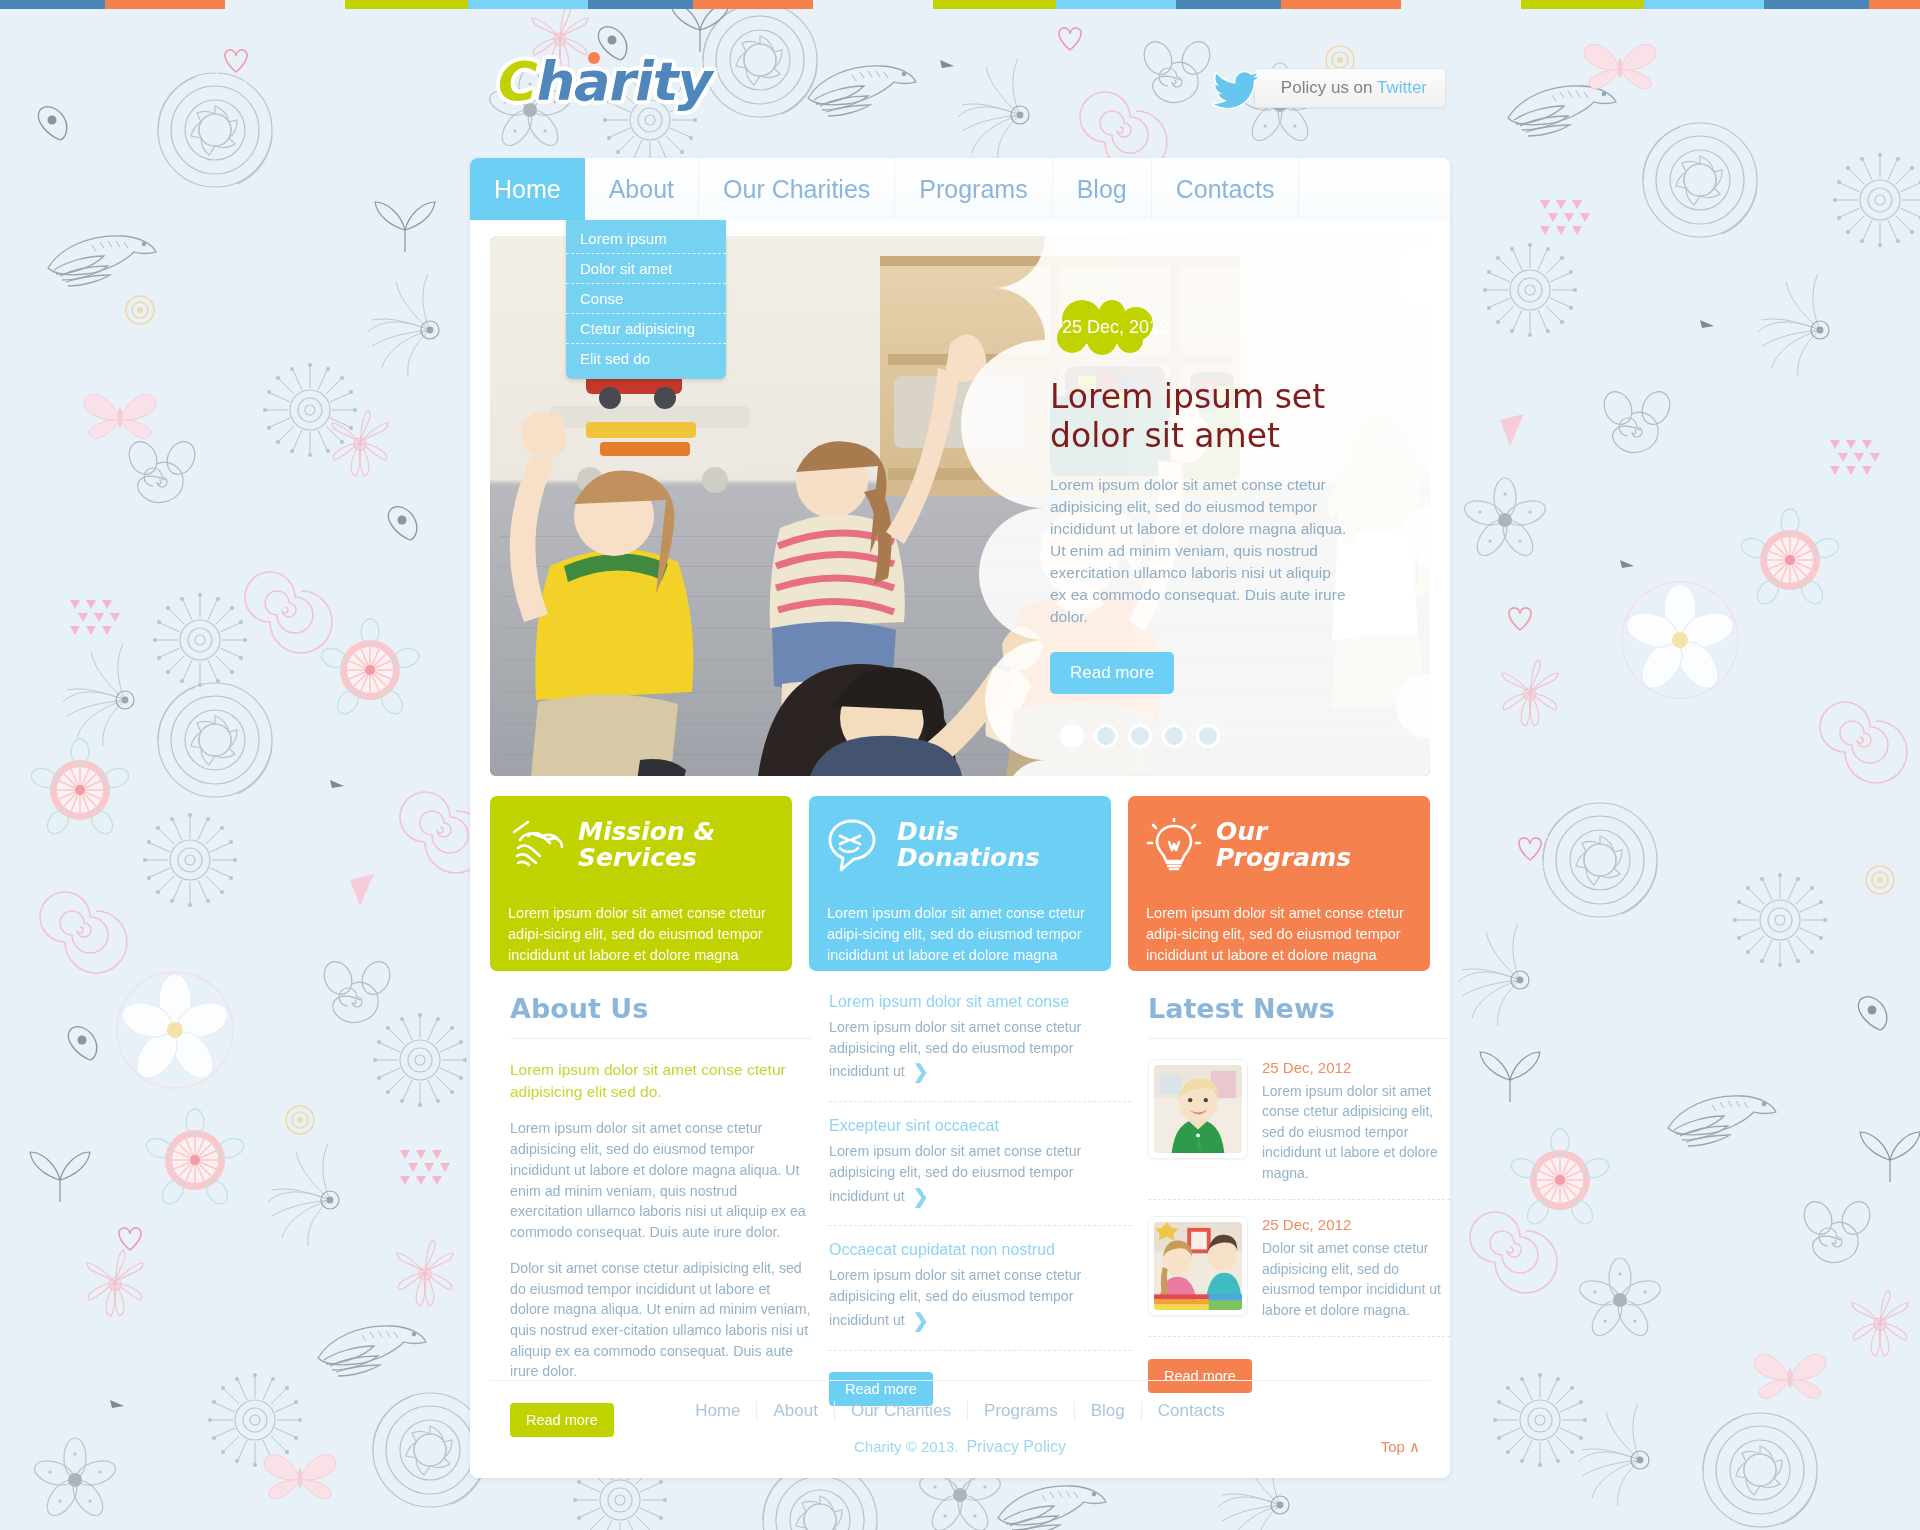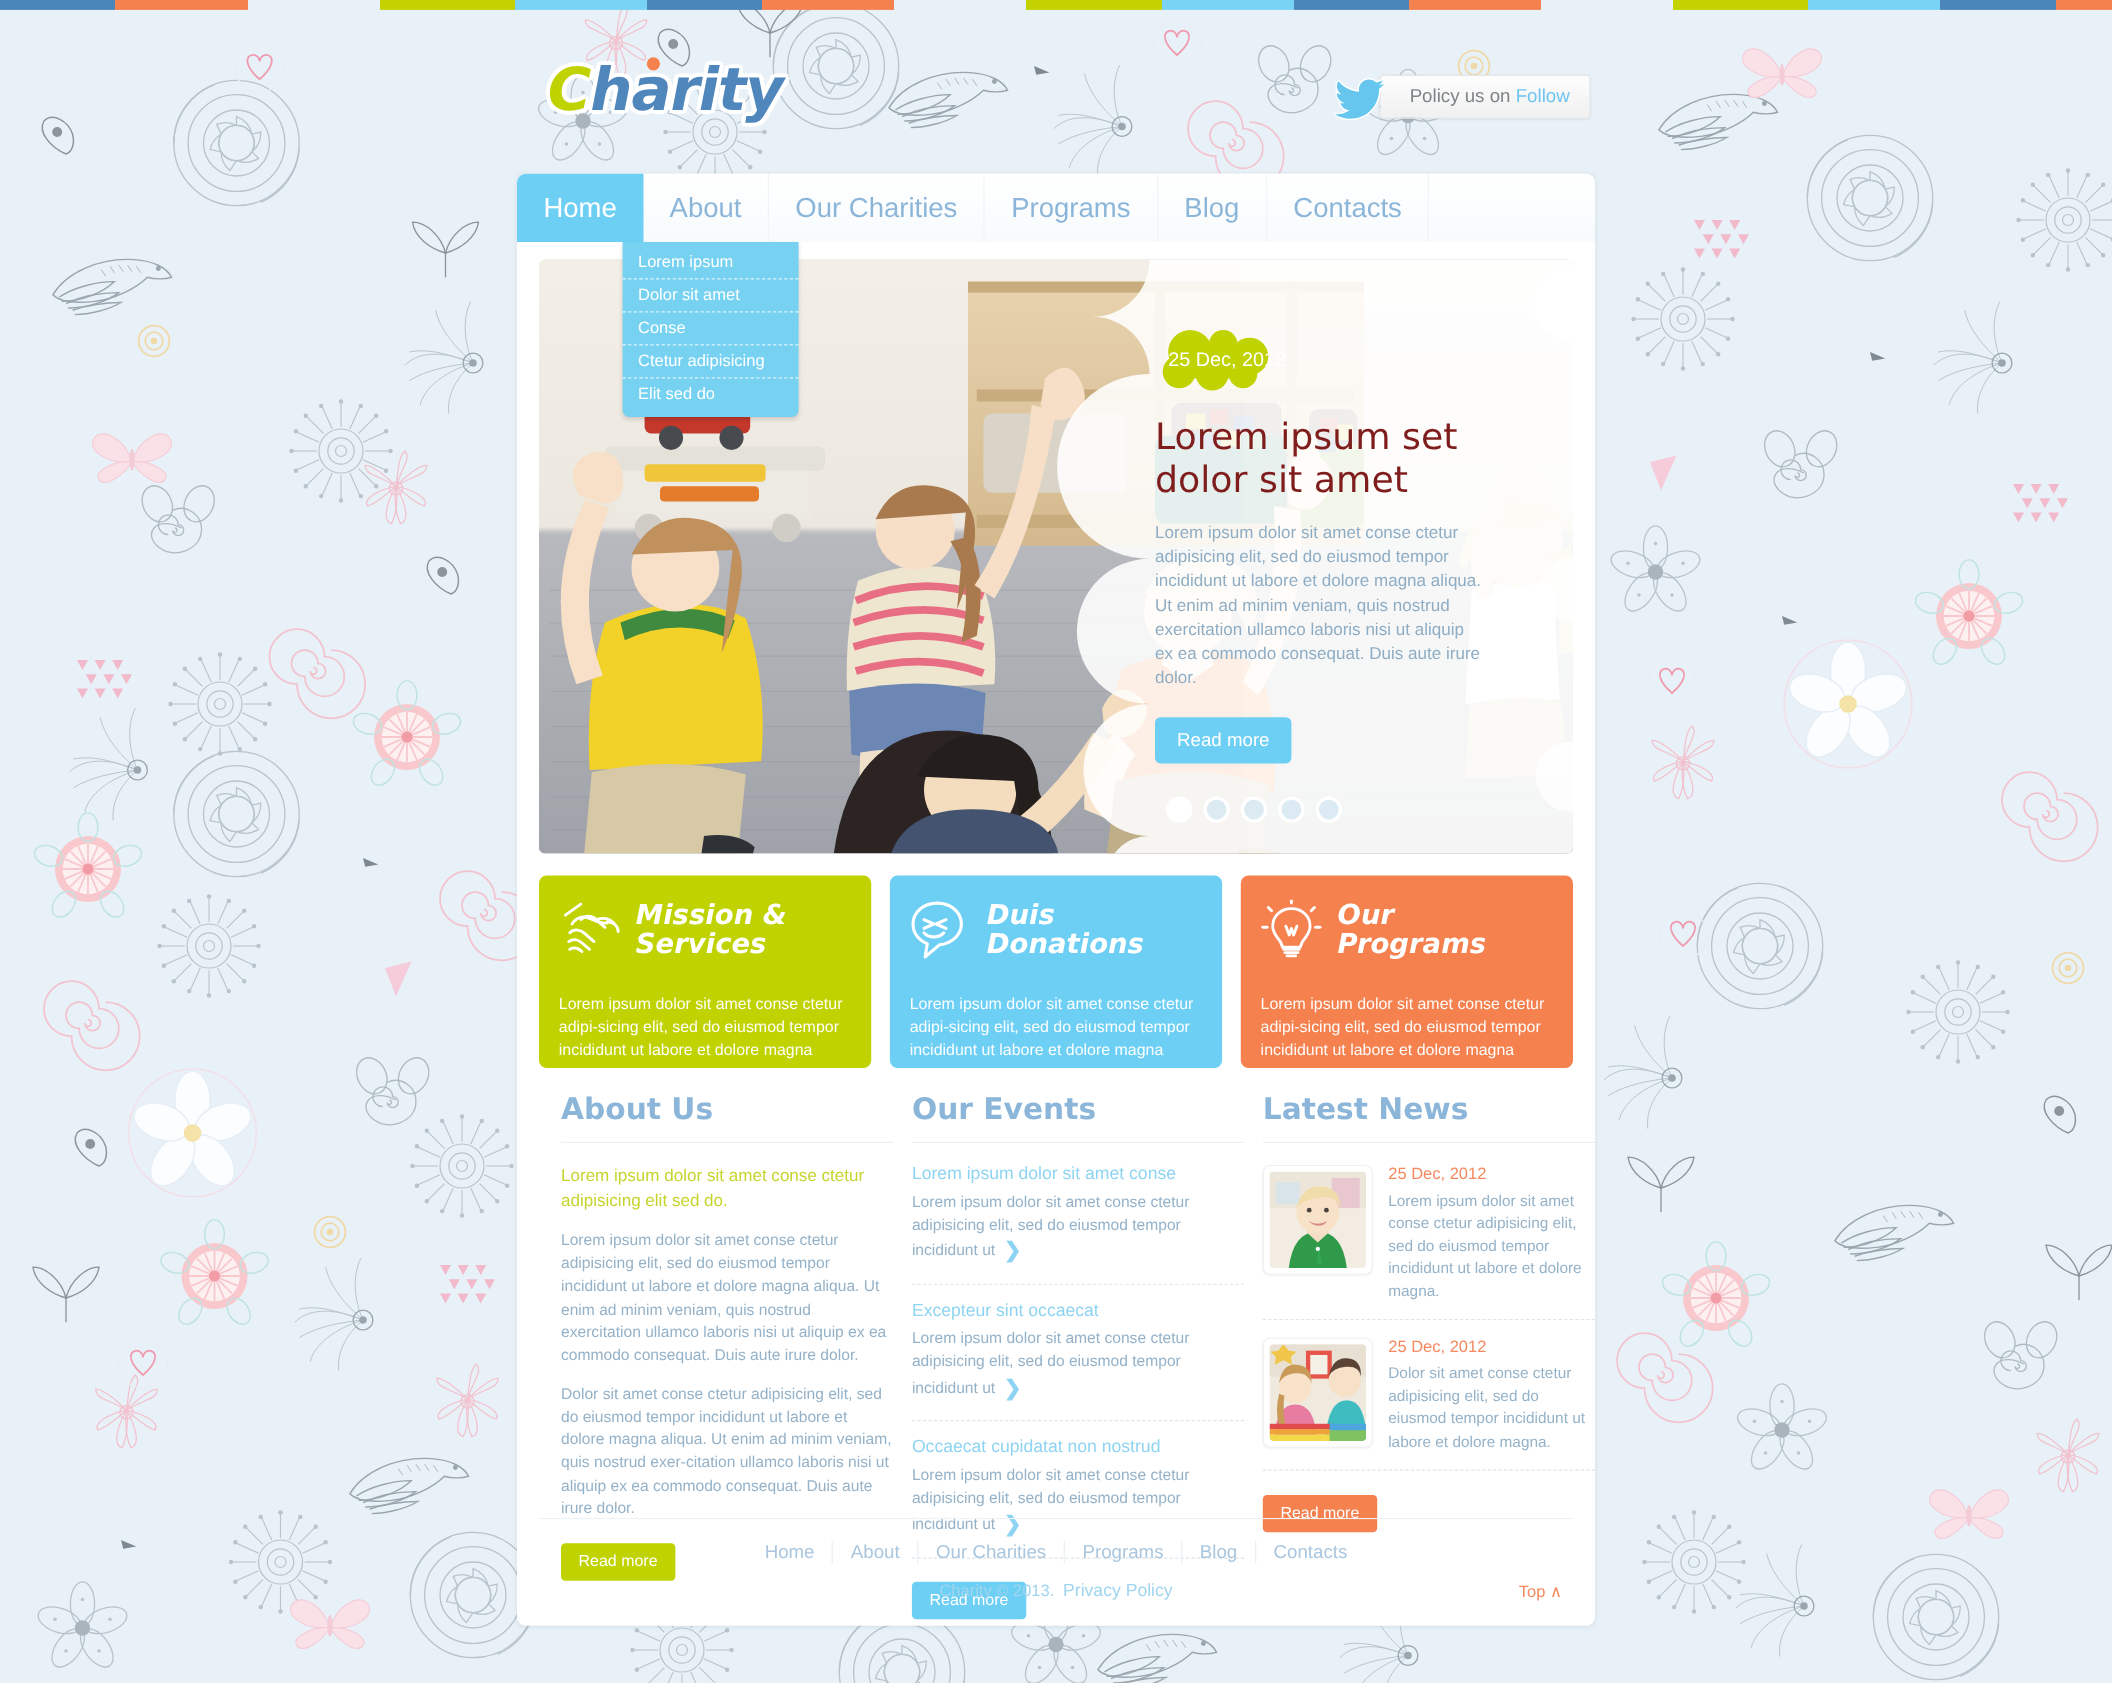--- a/index.html
+++ b/index.html
@@ -773,21 +773,21 @@
     <div id="twitter-block">
       <svg id="twitter-bird" viewBox="0 0 60 50">
         <path d="M54,11c-2,1-4,1.6-6.2,1.9c2.2-1.3,3.9-3.4,4.7-5.9c-2.1,1.2-4.4,2.1-6.8,2.6
                  C43.6,7.5,40.8,6.2,37.7,6.2c-6,0-10.8,4.8-10.8,10.8c0,0.8,0.1,1.7,0.3,2.5
                  C18.1,19,10,14.6,4.6,7.9C3.6,9.5,3.1,11.4,3.1,13.4c0,3.7,1.9,7,4.8,9c-1.8-0.1-3.4-0.5-4.9-1.4
                  v0.1c0,5.2,3.7,9.6,8.6,10.6c-0.9,0.2-1.8,0.4-2.8,0.4c-0.7,0-1.4-0.1-2-0.2c1.4,4.3,5.4,7.4,10.1,7.5
                  c-3.7,2.9-8.4,4.6-13.5,4.6c-0.9,0-1.7-0.1-2.6-0.2c4.8,3.1,10.6,4.9,16.8,4.9c20.1,0,31.1-16.7,31.1-31.1
                  c0-0.5,0-0.9,0-1.4C50.8,15.1,52.6,13.2,54,11z" fill="#66c6ee" stroke="#ffffff" stroke-width="3.2" stroke-linejoin="round" paint-order="stroke"></path>
       </svg>
       <div id="twitter-badge">
-        <span>Policy us on </span><span class="tw-link">Follow</span>
+        <span>Policy us on </span><span class="tw-link">Twitter</span>
       </div>
     </div>
   </div>
 
   <div id="main-panel">
 
     <div id="nav">
       <div class="nav-item active">
           <span>Home</span>
         </div>
@@ -1069,21 +1069,20 @@
 
       <div class="column">
         <div class="col-title">About Us</div>
         <div class="lead-green">Lorem ipsum dolor sit amet conse ctetur adipisicing elit sed do.</div>
         <div class="body-text">Lorem ipsum dolor sit amet conse ctetur adipisicing elit, sed do eiusmod tempor incididunt ut labore et dolore magna aliqua. Ut enim ad minim veniam, quis nostrud exercitation ullamco laboris nisi ut aliquip ex ea commodo consequat. Duis aute irure dolor.</div>
         <div class="body-text">Dolor sit amet conse ctetur adipisicing elit, sed do eiusmod tempor incididunt ut labore et dolore magna aliqua. Ut enim ad minim veniam, quis nostrud exer-citation ullamco laboris nisi ut aliquip ex ea commodo consequat. Duis aute irure dolor.</div>
         <div class="read-more-btn rm-green">Read more</div>
       </div>
 
       <div class="column">
-        <div class="col-title">Our Events</div>
 
         <div class="event-item">
           <div class="event-title">Lorem ipsum dolor sit amet conse</div>
           <div class="event-text"><span>Lorem ipsum dolor sit amet conse ctetur adipisicing elit, sed do eiusmod tempor incididunt ut</span><span class="event-arrow">❯</span></div>
         </div>
 
         <div class="event-item">
           <div class="event-title">Excepteur sint occaecat</div>
           <div class="event-text"><span>Lorem ipsum dolor sit amet conse ctetur adipisicing elit, sed do eiusmod tempor incididunt ut</span><span class="event-arrow">❯</span></div>
         </div>

